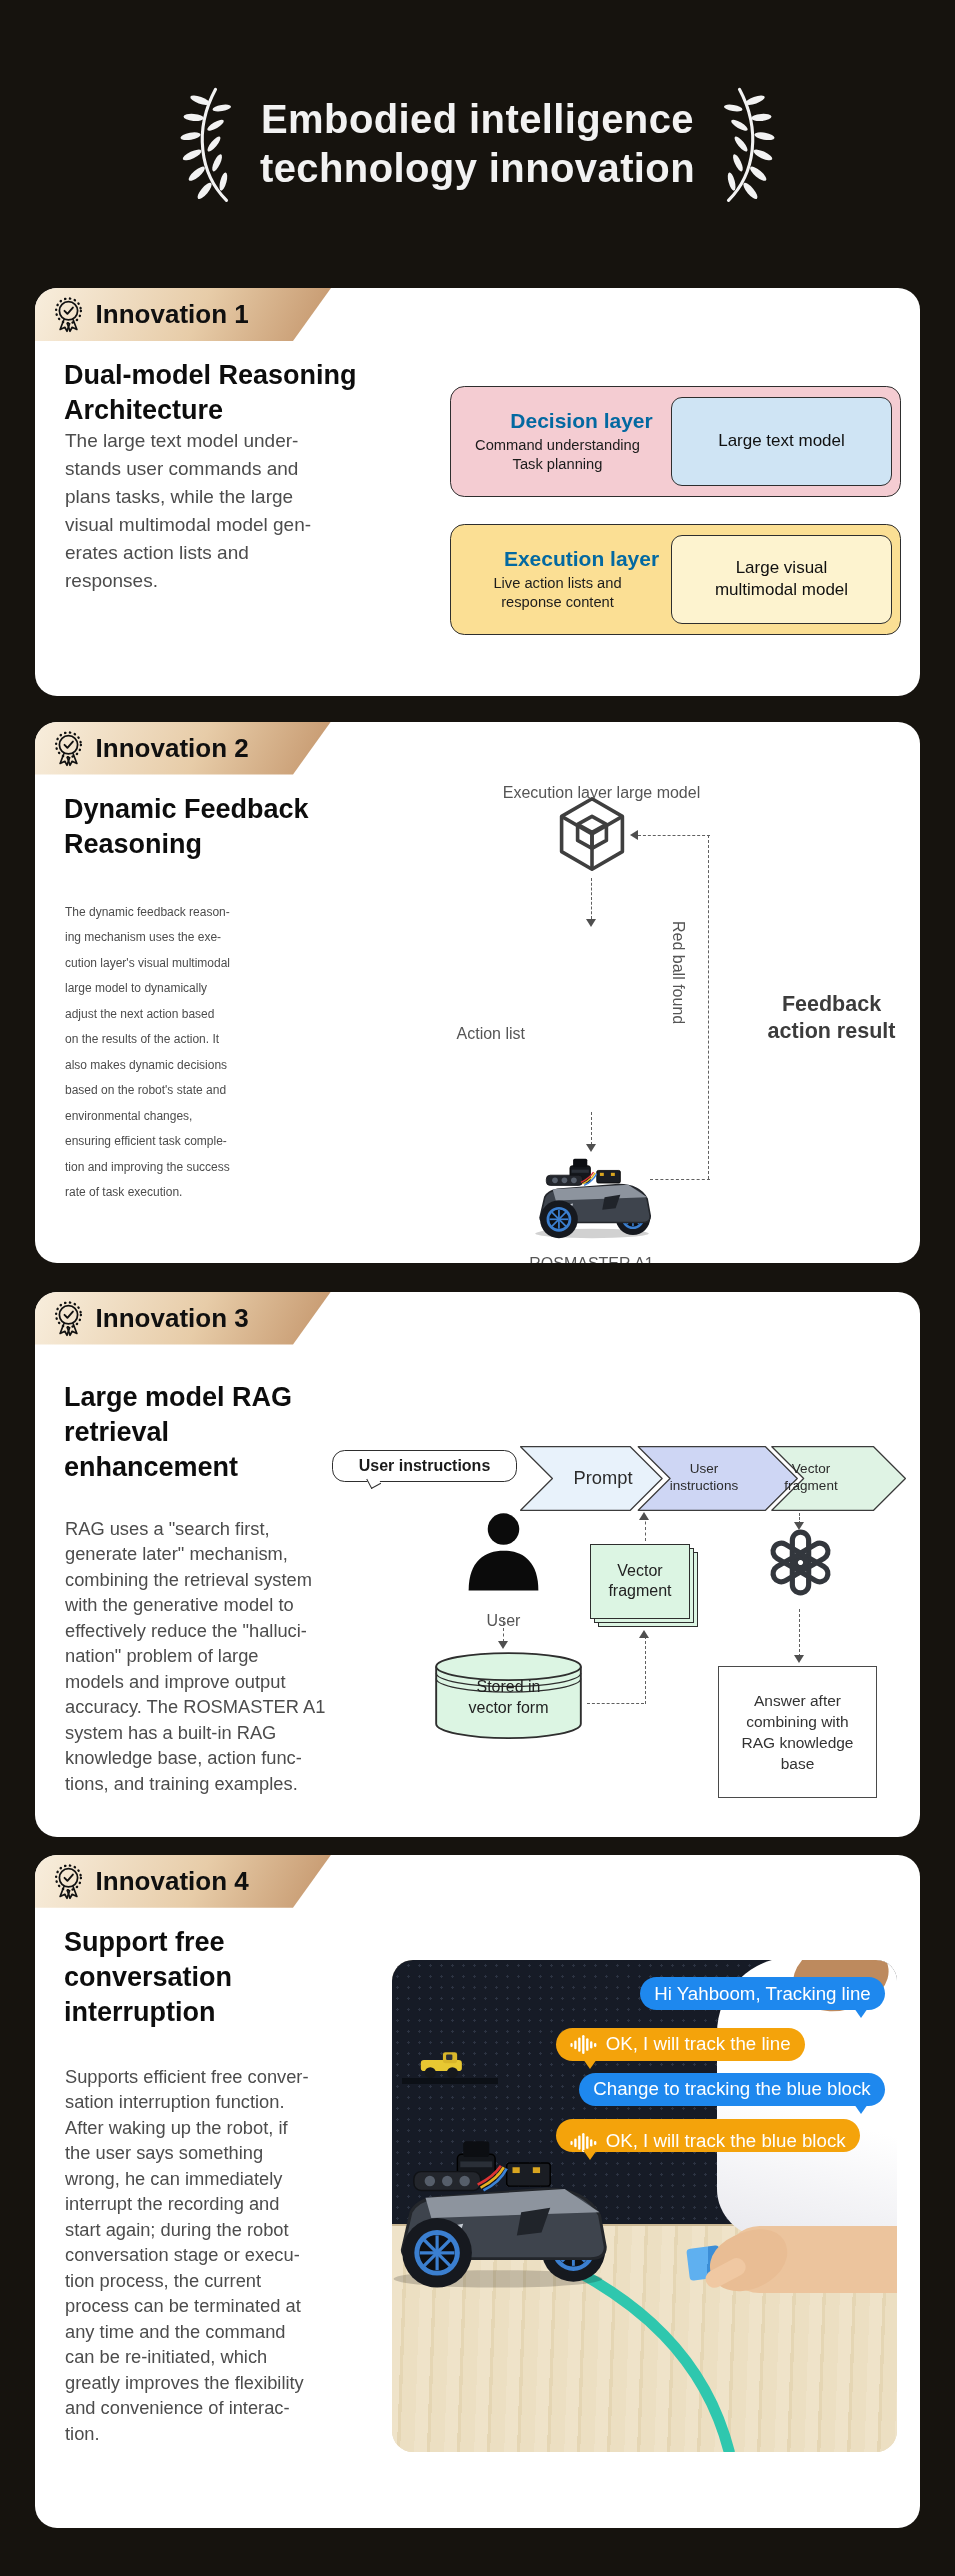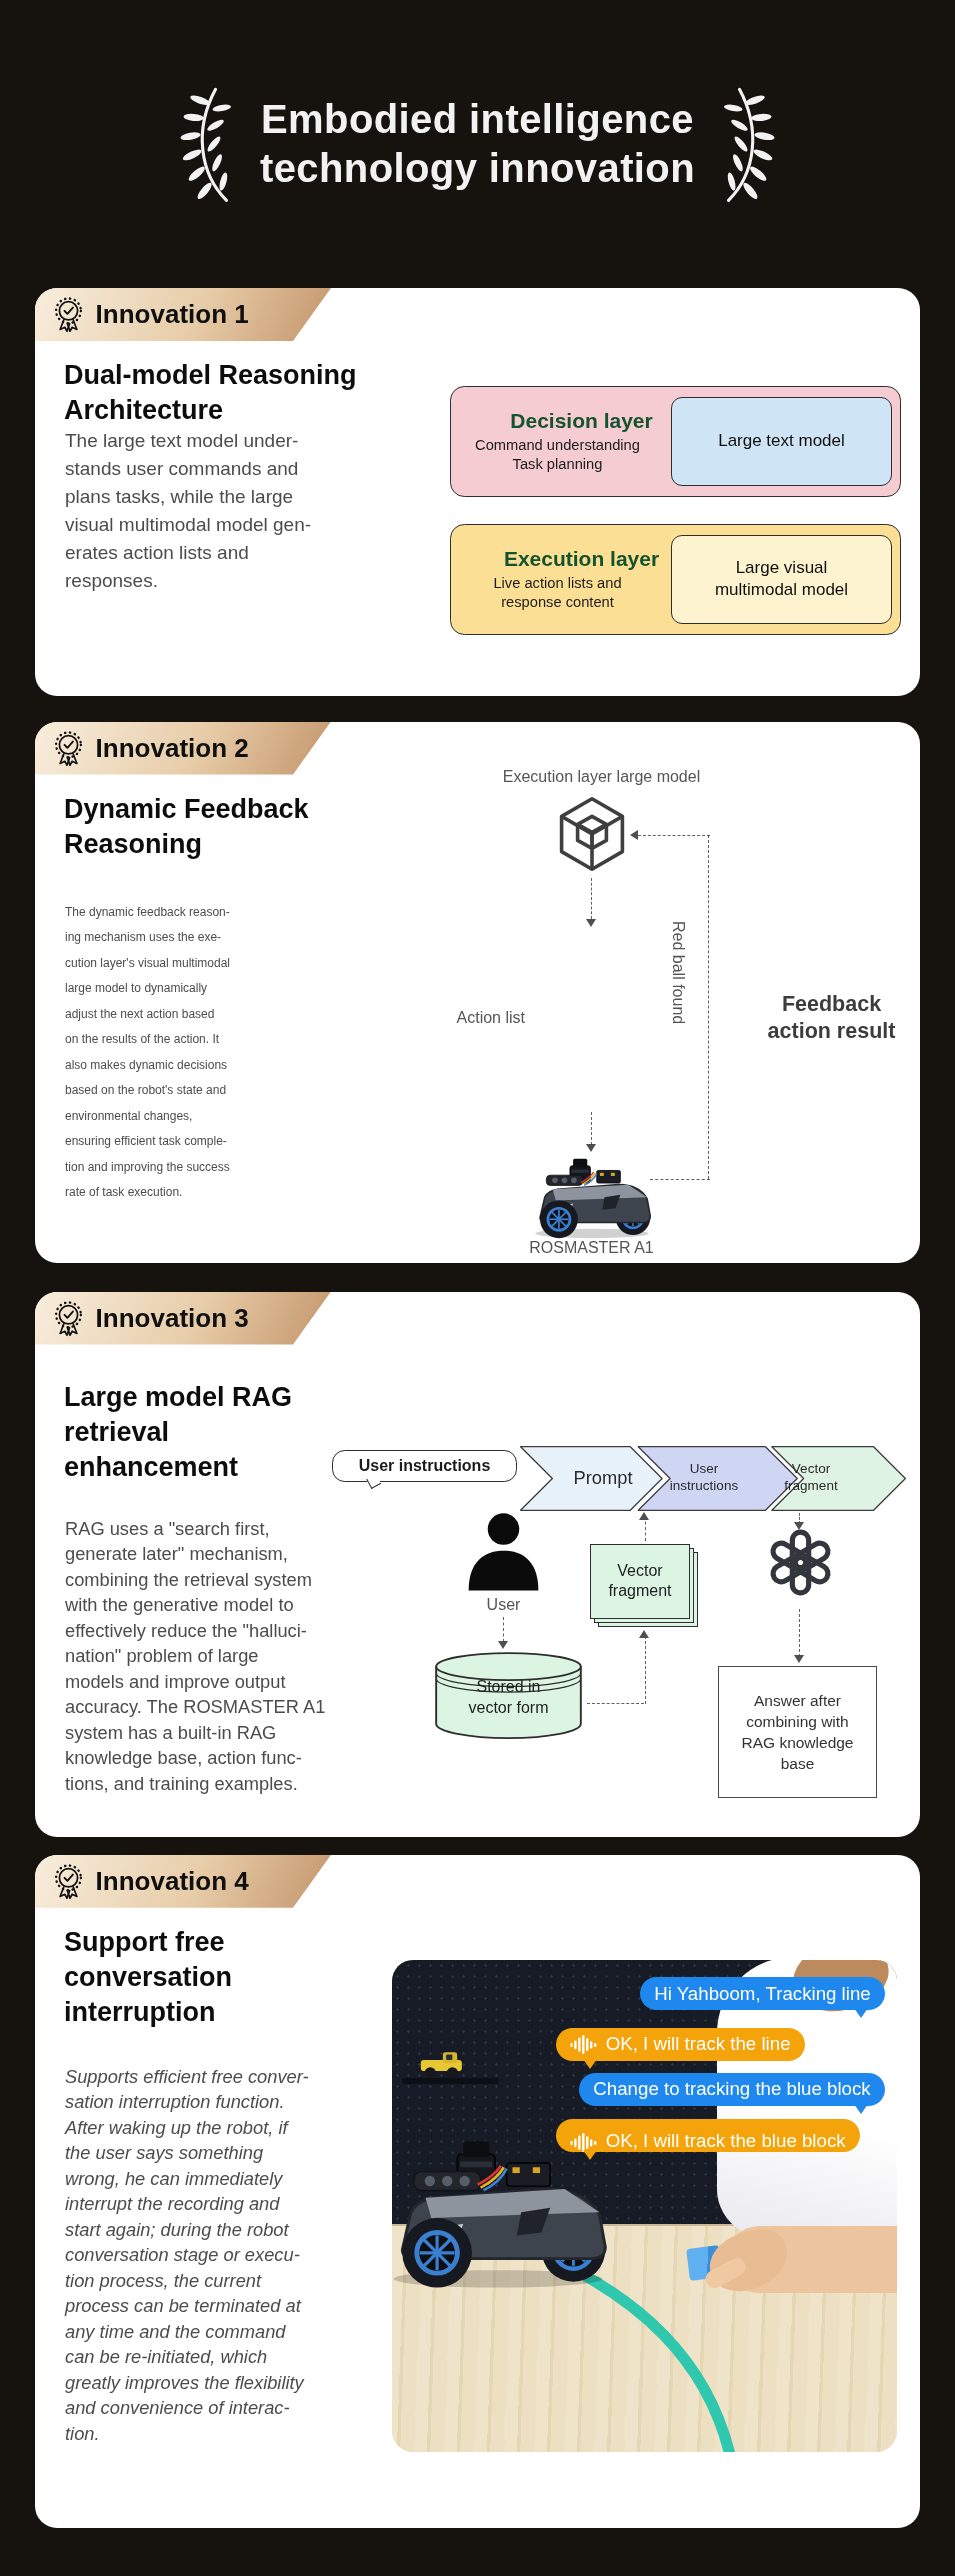--- a/index.html
+++ b/index.html
@@ -29,35 +29,35 @@
     clip-path:polygon(0 0,100% 0,calc(100% - 38px) 100%,0 100%);
   }
   .badge-label{font-size:26px;font-weight:bold;color:#101010;margin-left:9.6px;}
   .medal{width:35px;height:37px;flex:0 0 auto;}
   .heading{position:absolute;left:29px;top:70px;font-size:27px;font-weight:bold;color:#0d0d0d;line-height:35px;white-space:pre-line;}
   .body-text{position:absolute;left:30px;color:#4c4c4c;white-space:pre-line;}
   .c1 .body-text{top:139px;font-size:19px;line-height:28px;width:398px;}
   .c2 .body-text{top:178px;font-size:12px;line-height:25.5px;width:390px;}
   .c3 .heading{top:88px;}
   .c3 .body-text{top:224px;font-size:18.3px;line-height:25.5px;width:390px;}
-  .c4 .body-text{top:209px;font-size:18.3px;line-height:25.5px;width:334px;font-style:italic;}
+  .c4 .body-text{top:209px;font-size:18.3px;line-height:25.5px;width:334px;}
   
   .abs{position:absolute;}
   .dash-v{position:absolute;width:0;border-left:1.6px dashed #606060;}
   .dash-h{position:absolute;height:0;border-top:1.6px dashed #606060;}
   .arr-down{position:absolute;width:0;height:0;border-left:5.6px solid transparent;border-right:5.6px solid transparent;border-top:8.8px solid #4f4f4f;}
   .arr-up{position:absolute;width:0;height:0;border-left:5.6px solid transparent;border-right:5.6px solid transparent;border-bottom:8.8px solid #4f4f4f;}
   .arr-left{position:absolute;width:0;height:0;border-top:5.6px solid transparent;border-bottom:5.6px solid transparent;border-right:8.8px solid #4f4f4f;}
-  .small-label{position:absolute;font-size:16px;color:#555;}
+  .small-label{position:absolute;font-size:16px;color:#555;margin-top:16px;}
   
   .layer-box{position:absolute;left:415px;width:451px;height:111px;border:1.6px solid #2e2e2e;border-radius:14.3px;box-sizing:border-box;display:flex;align-items:center;}
   .layer-box.decision{top:98px;background:var(--decision_pink,#f4ccd2);}
   .layer-box.execution{top:236px;background:var(--execution_yellow,#fbdf94);}
   .layer-left{width:213px;text-align:center;}
-  .layer-title{font-size:21px;font-weight:bold;color:#14532d;margin-bottom:3.2px;padding-left:48px;}
+  .layer-title{font-size:21px;font-weight:bold;color:#0369a1;margin-bottom:3.2px;padding-left:48px;}
   .layer-sub{font-size:14.7px;color:#1c1c1c;line-height:19px;white-space:pre-line;}
   .model-box{position:absolute;right:8px;top:9.6px;width:221px;height:89px;border:1.6px solid #2e2e2e;border-radius:11px;box-sizing:border-box;display:flex;align-items:center;justify-content:center;text-align:center;font-size:17px;color:#101010;white-space:pre-line;line-height:22px;}
   .model-box.text{background:var(--text_model_blue,#cfe4f4);}
   .model-box.visual{background:var(--visual_model_cream,#fdf3cf);}
   
   .c2-toplabel{left:423px;top:46px;width:287px;text-align:center;}
   .c2-cube{left:517px;top:72px;width:80px;height:80px;}
   .c2-box{position:absolute;left:503px;top:207px;width:107px;height:180px;background:var(--action_box_gray,#474747);display:flex;align-items:center;justify-content:center;text-align:center;color:#fff;font-size:17.5px;line-height:25.5px;white-space:pre-line;}
   .c2-action{left:396px;top:287px;width:94px;text-align:right;}
   .c2-vlabel{position:absolute;left:634px;top:199px;height:215px;writing-mode:vertical-rl;font-size:16px;color:#555;display:flex;align-items:center;}

